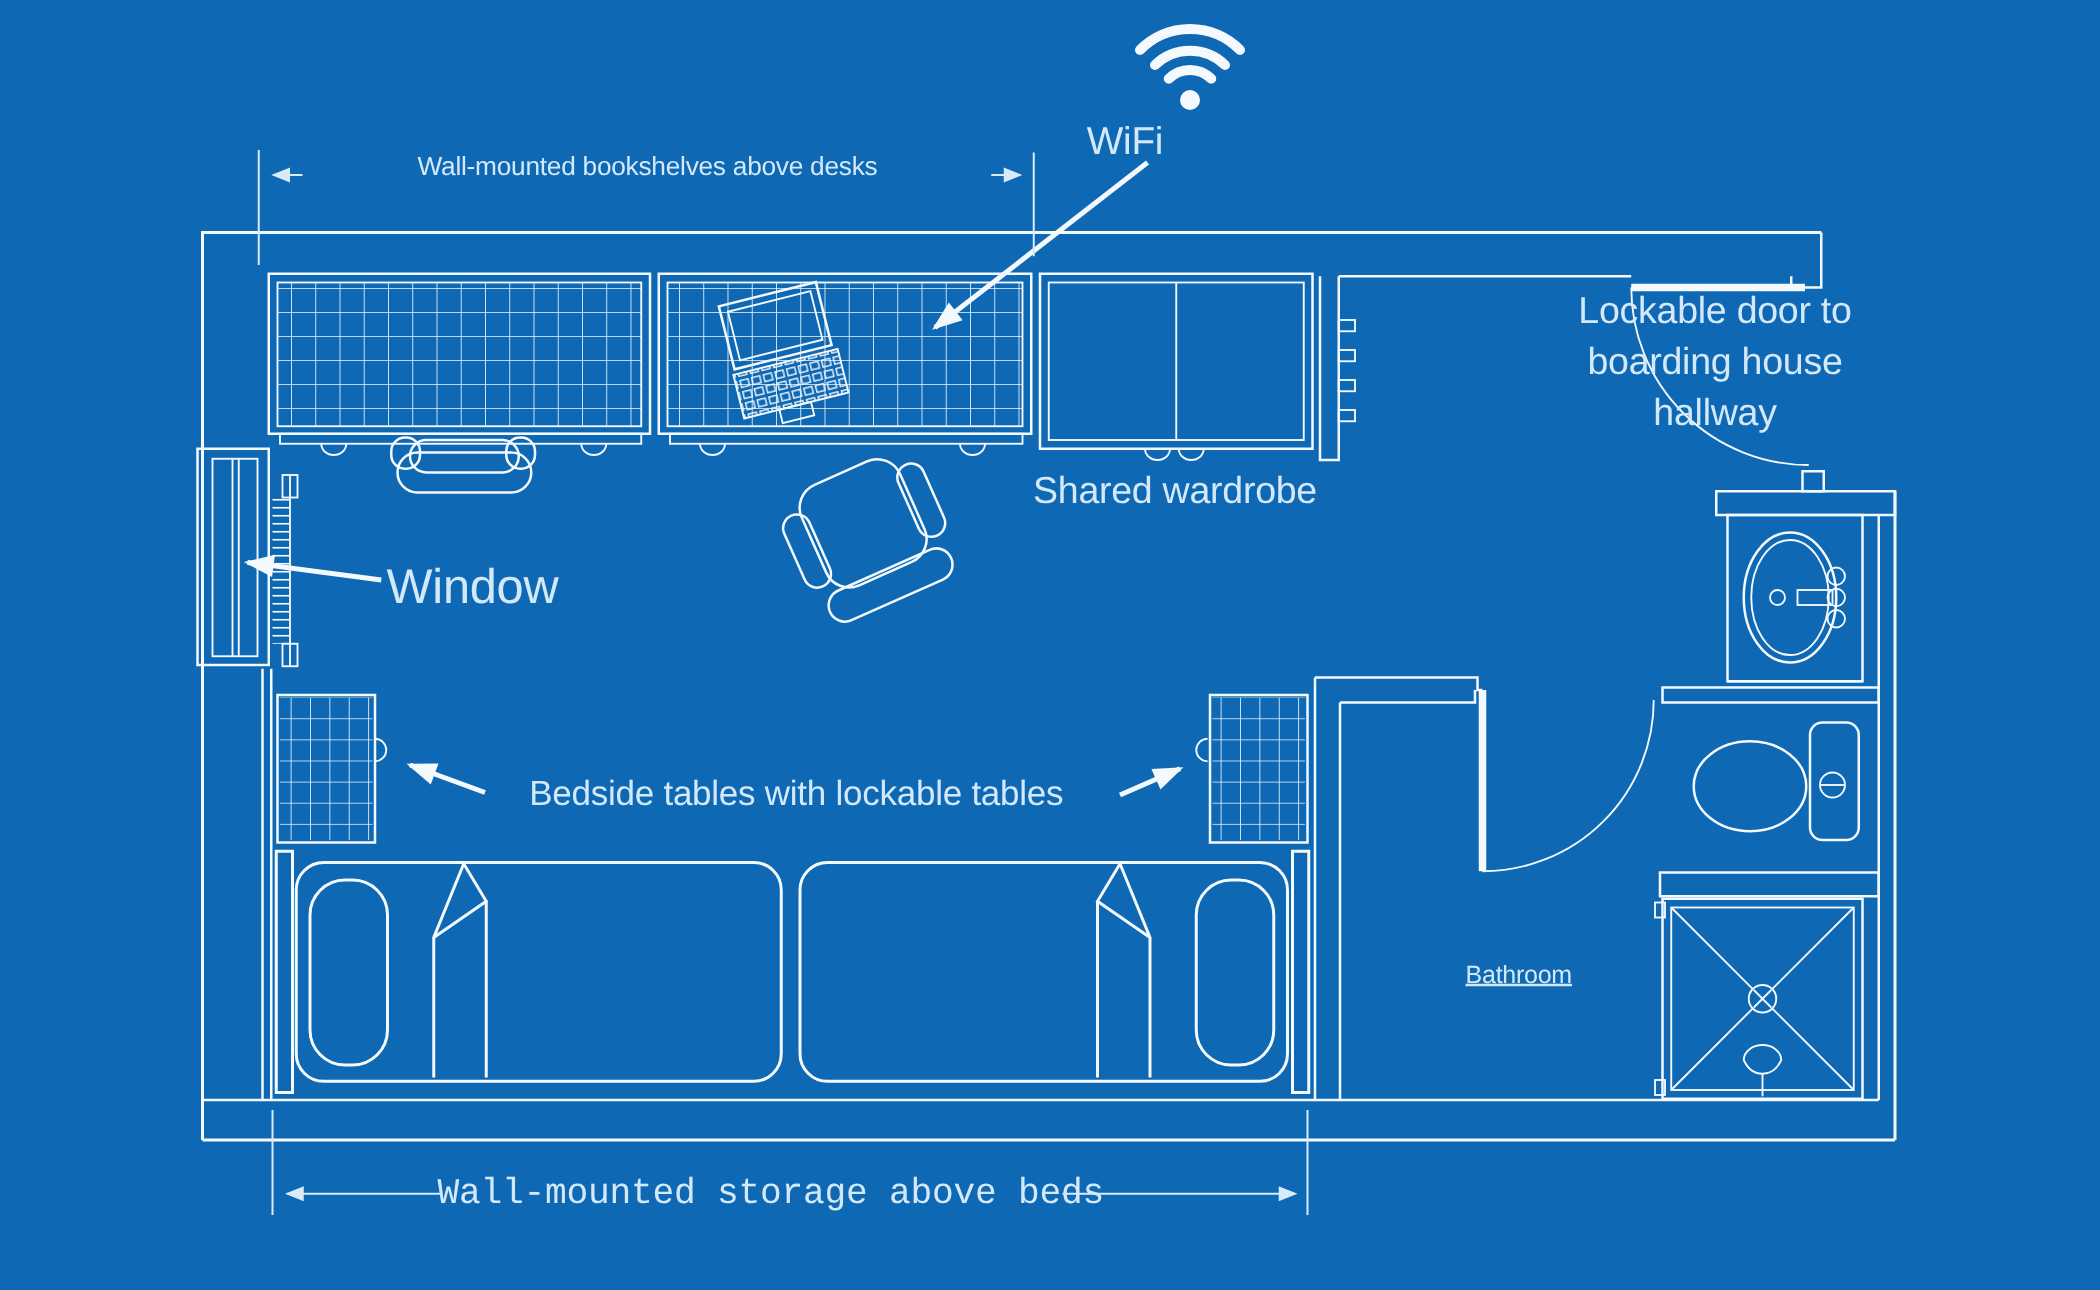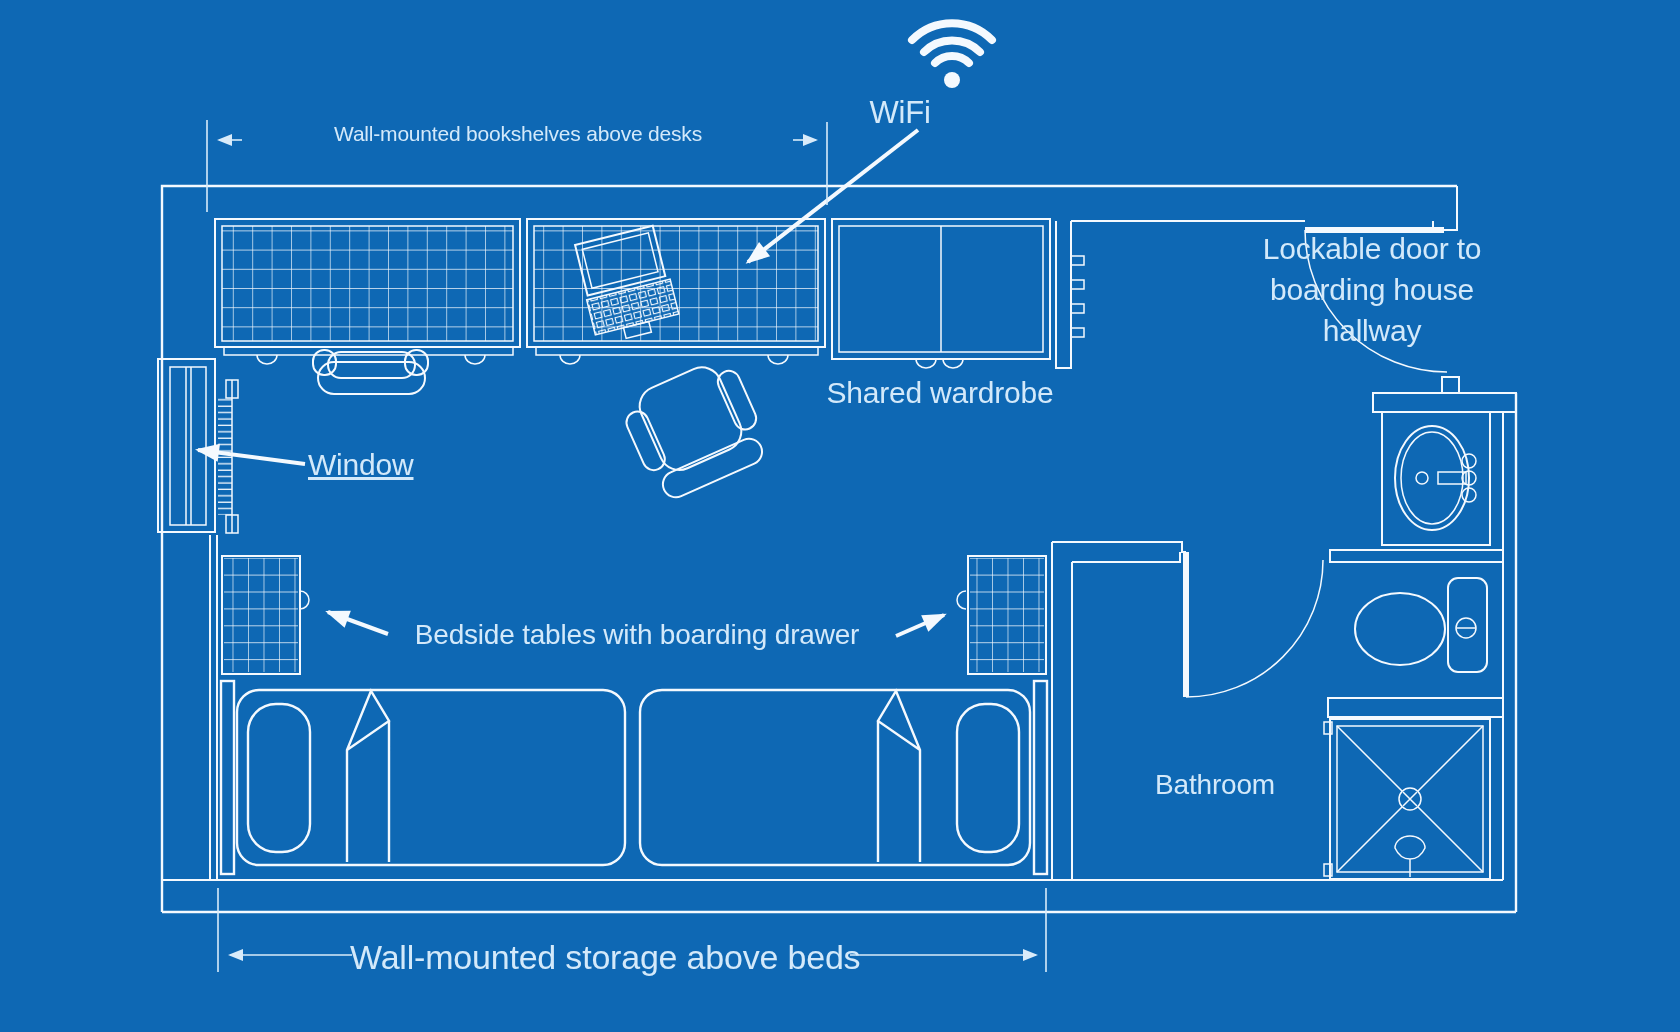--- a/index.html
+++ b/index.html
@@ -236,21 +236,21 @@
 <div class="label" style="left:850px;top:95px;width:100px;font-size:31px;">WiFi</div>
 
 <div class="label" style="left:790px;top:376px;width:300px;font-size:30px;">Shared wardrobe</div>
 
 <div class="label" style="left:1222px;top:228px;width:300px;font-size:30px;line-height:41px;">
   <div>Lockable door to</div>
   <div>boarding house</div>
   <div>hallway</div>
 </div>
 
-<div class="label" style="left:308px;top:448px;width:140px;font-size:30px;text-align:left;text-decoration:underline;">Window</div>
-
-<div class="label" style="left:382px;top:619px;width:510px;font-size:28px;">Bedside tables with boarding drawer</div>
-
-<div class="label" style="left:1115px;top:769px;width:200px;font-size:28px;">Bathroom</div>
-
-<div class="label" style="left:350px;top:938px;width:500px;font-size:34px;">Wall-mounted storage above beds</div>
+<div class="label" style="left:308px;top:448px;width:140px;font-size:39px;text-align:center;">Window</div>
+
+<div class="label" style="left:382px;top:619px;width:510px;font-size:28px;">Bedside tables with lockable tables</div>
+
+<div class="label" style="left:1115px;top:769px;width:200px;font-size:20px;text-decoration:underline;">Bathroom</div>
+
+<div class="label" style="left:350px;top:938px;width:500px;font-size:29px;font-family:Liberation Mono, monospace;">Wall-mounted storage above beds</div>
 
 </div>
 
 </body></html>

